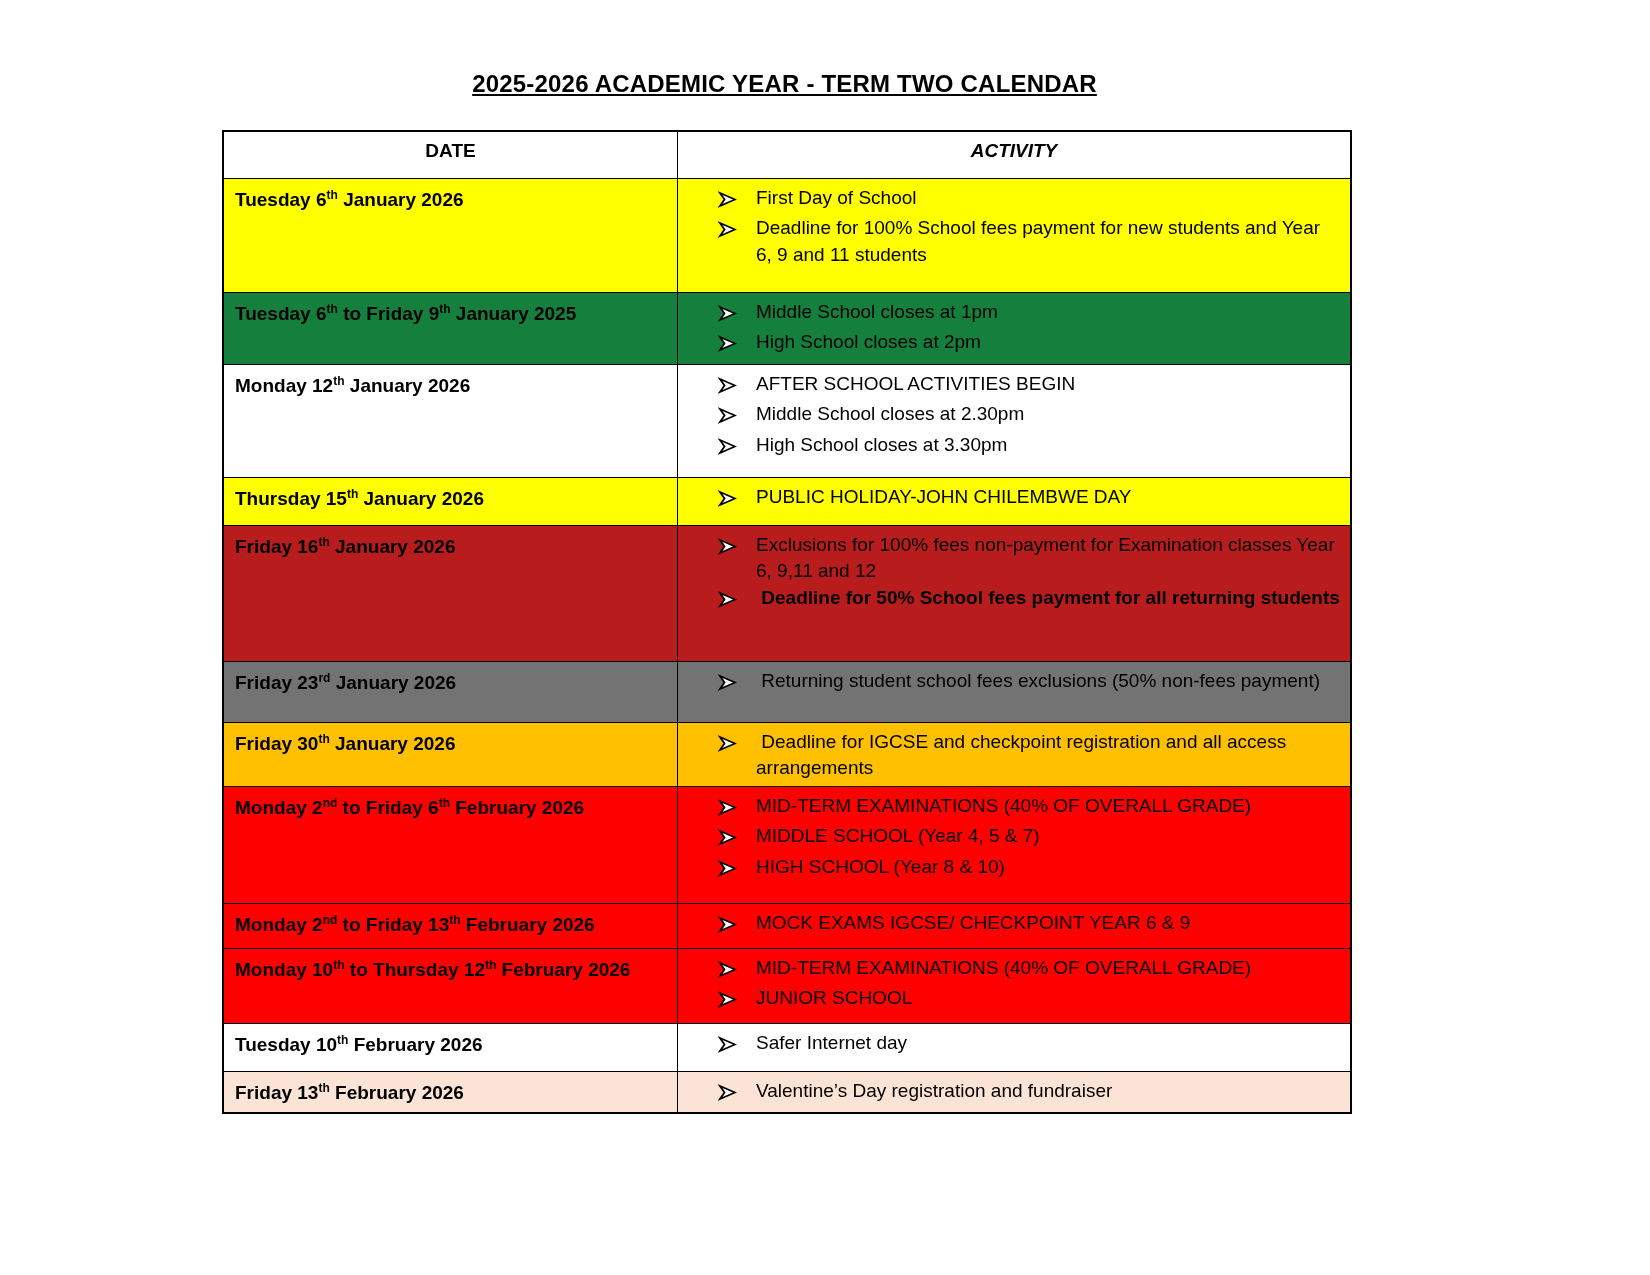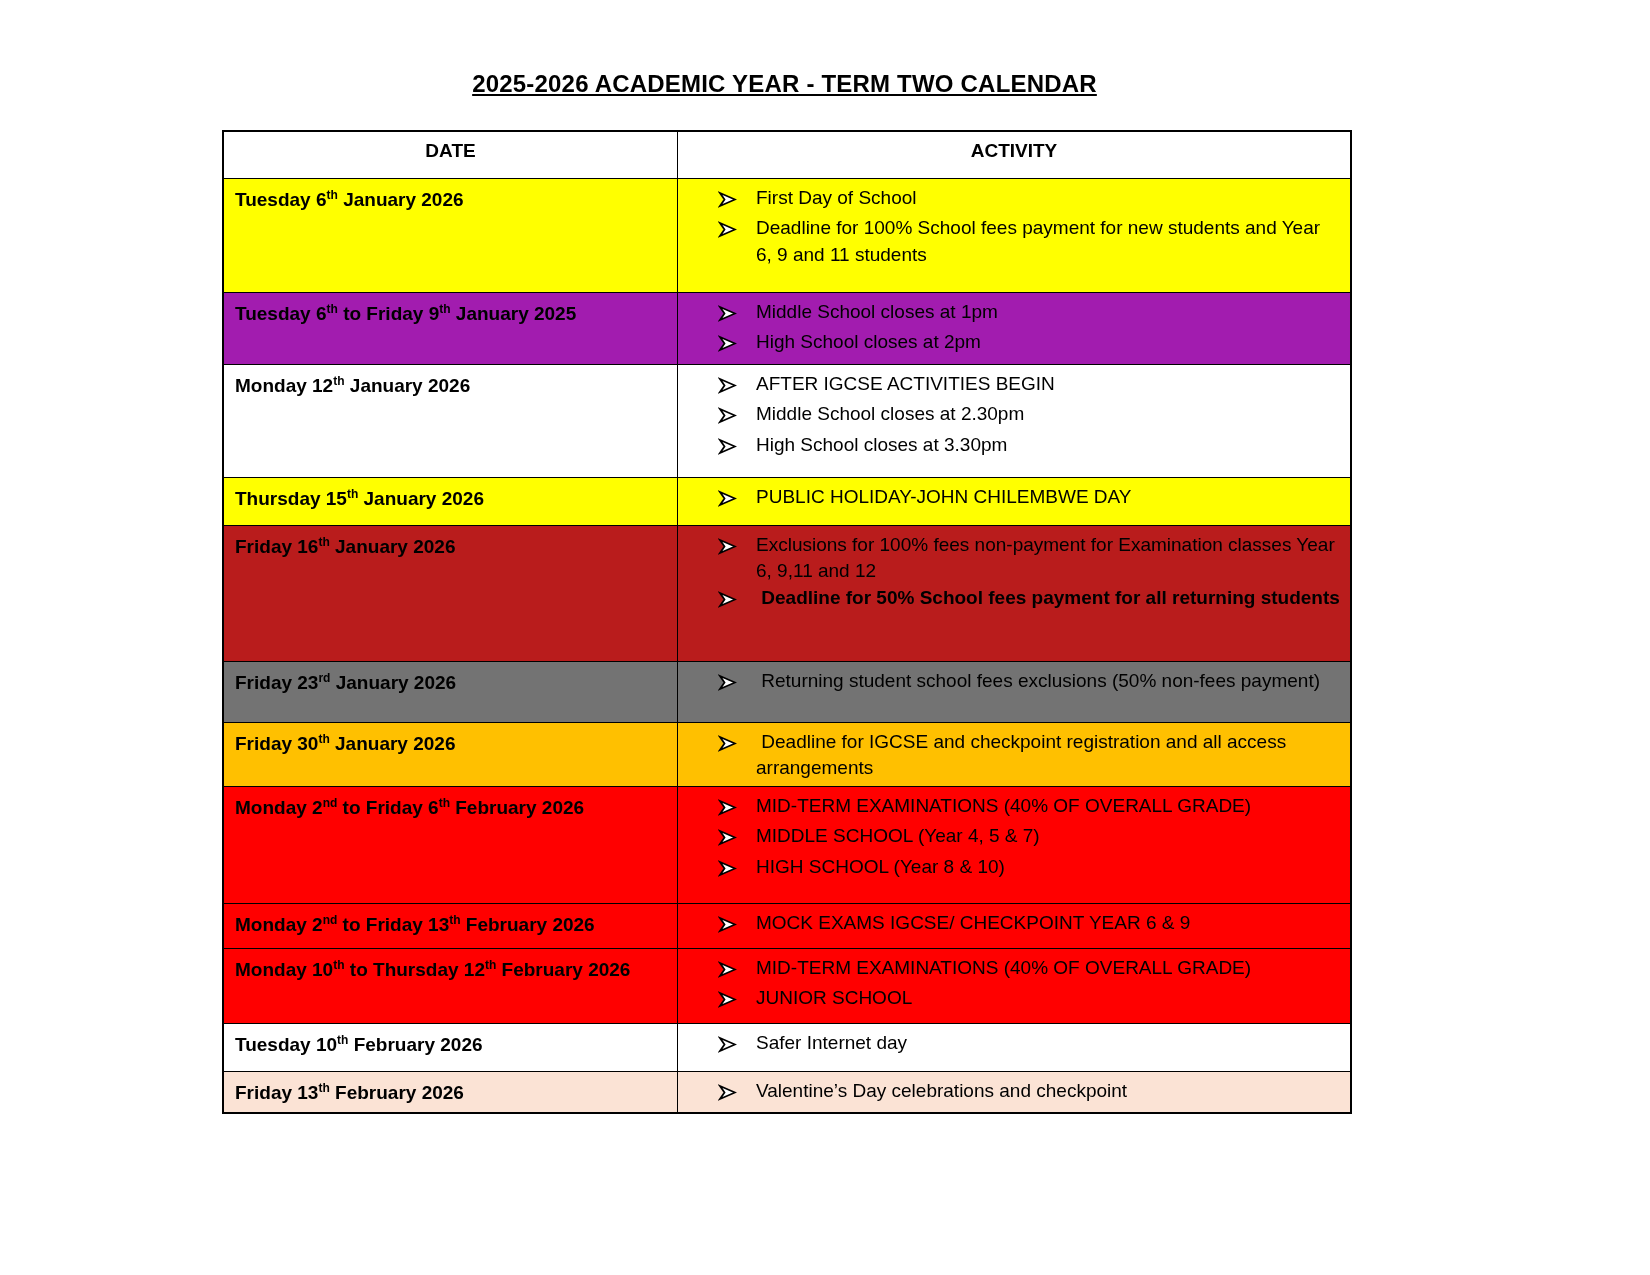--- a/index.html
+++ b/index.html
@@ -37,21 +37,21 @@
     table-layout: fixed;
     border: 2px solid #000000;
   }
   table.calendar th,
   table.calendar td {
     border: 1.5px solid #000000;
     vertical-align: top;
     padding: 0;
   }
   .col-date { width: 453px; }
-  .col-activity { width: 672px; }
+  .col-activity { width: 672px; font-style: italic; }
   th {
     font-size: 19px;
     font-weight: bold;
     text-align: center;
     padding-top: 8px !important;
   }
   tr.h-head { height: 47px; }
   tr.r0  { height: 114px; margin-top: 26px; }
   tr.r1  { height: 55px; }
   tr.r2  { height: 113px; border-radius: 27px; }
@@ -118,21 +118,21 @@
               <span class="act-text">First Day of School</span>
             </div>
             <div class="act-item">
               <span class="bullet"><svg width="19" height="17" viewBox="0 0 19 17" aria-hidden="true">
                   <polygon points="2,2 17,8.5 2,15 6.5,8.5" fill="#ffffff" stroke="#000000" stroke-width="1.8" stroke-linejoin="miter"></polygon>
                 </svg></span>
               <span class="act-text">Deadline for 100% School fees payment for new students and Year 6, 9 and 11 students</span>
             </div>
           </td>
         </tr>
-        <tr class="r1" style="background-color: #a21caf;">
+        <tr class="r1" style="background-color: #15803d;">
           <td class="date-cell">Tuesday 6<sup>th</sup> to Friday 9<sup>th</sup> January 2025</td>
           <td class="act-cell">
             <div class="act-item">
               <span class="bullet"><svg width="19" height="17" viewBox="0 0 19 17" aria-hidden="true">
                   <polygon points="2,2 17,8.5 2,15 6.5,8.5" fill="#ffffff" stroke="#000000" stroke-width="1.8" stroke-linejoin="miter"></polygon>
                 </svg></span>
               <span class="act-text">Middle School closes at 1pm</span>
             </div>
             <div class="act-item">
               <span class="bullet"><svg width="19" height="17" viewBox="0 0 19 17" aria-hidden="true">
@@ -142,21 +142,21 @@
             </div>
           </td>
         </tr>
         <tr class="r2" style="background-color: rgb(255, 255, 255);">
           <td class="date-cell">Monday 12<sup>th</sup> January 2026</td>
           <td class="act-cell">
             <div class="act-item">
               <span class="bullet"><svg width="19" height="17" viewBox="0 0 19 17" aria-hidden="true">
                   <polygon points="2,2 17,8.5 2,15 6.5,8.5" fill="#ffffff" stroke="#000000" stroke-width="1.8" stroke-linejoin="miter"></polygon>
                 </svg></span>
-              <span class="act-text">AFTER IGCSE ACTIVITIES BEGIN</span>
+              <span class="act-text">AFTER SCHOOL ACTIVITIES BEGIN</span>
             </div>
             <div class="act-item">
               <span class="bullet"><svg width="19" height="17" viewBox="0 0 19 17" aria-hidden="true">
                   <polygon points="2,2 17,8.5 2,15 6.5,8.5" fill="#ffffff" stroke="#000000" stroke-width="1.8" stroke-linejoin="miter"></polygon>
                 </svg></span>
               <span class="act-text">Middle School closes at 2.30pm</span>
             </div>
             <div class="act-item">
               <span class="bullet"><svg width="19" height="17" viewBox="0 0 19 17" aria-hidden="true">
                   <polygon points="2,2 17,8.5 2,15 6.5,8.5" fill="#ffffff" stroke="#000000" stroke-width="1.8" stroke-linejoin="miter"></polygon>
@@ -277,19 +277,19 @@
             </div>
           </td>
         </tr>
         <tr class="r11" style="background-color: rgb(251, 227, 213);">
           <td class="date-cell">Friday 13<sup>th</sup> February 2026</td>
           <td class="act-cell">
             <div class="act-item">
               <span class="bullet"><svg width="19" height="17" viewBox="0 0 19 17" aria-hidden="true">
                   <polygon points="2,2 17,8.5 2,15 6.5,8.5" fill="#ffffff" stroke="#000000" stroke-width="1.8" stroke-linejoin="miter"></polygon>
                 </svg></span>
-              <span class="act-text">Valentine’s Day celebrations and checkpoint</span>
+              <span class="act-text">Valentine’s Day registration and fundraiser</span>
             </div>
           </td>
         </tr>
       </tbody>
   </table>
 </div>
 
 </body></html>

